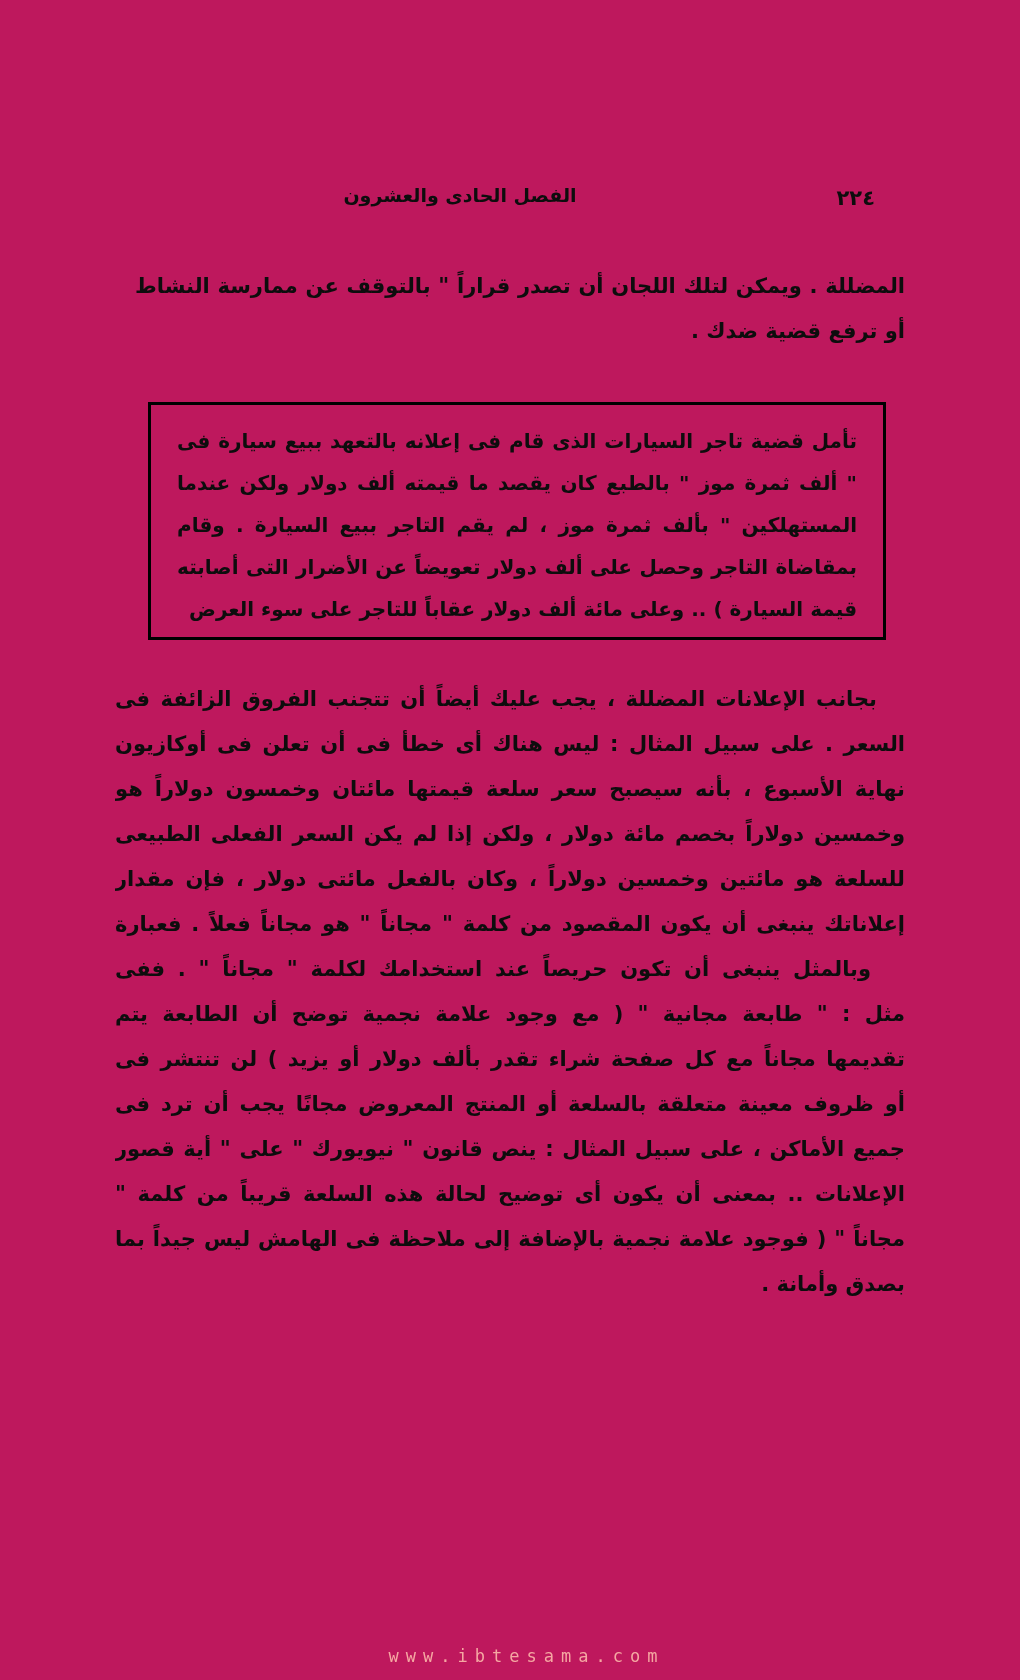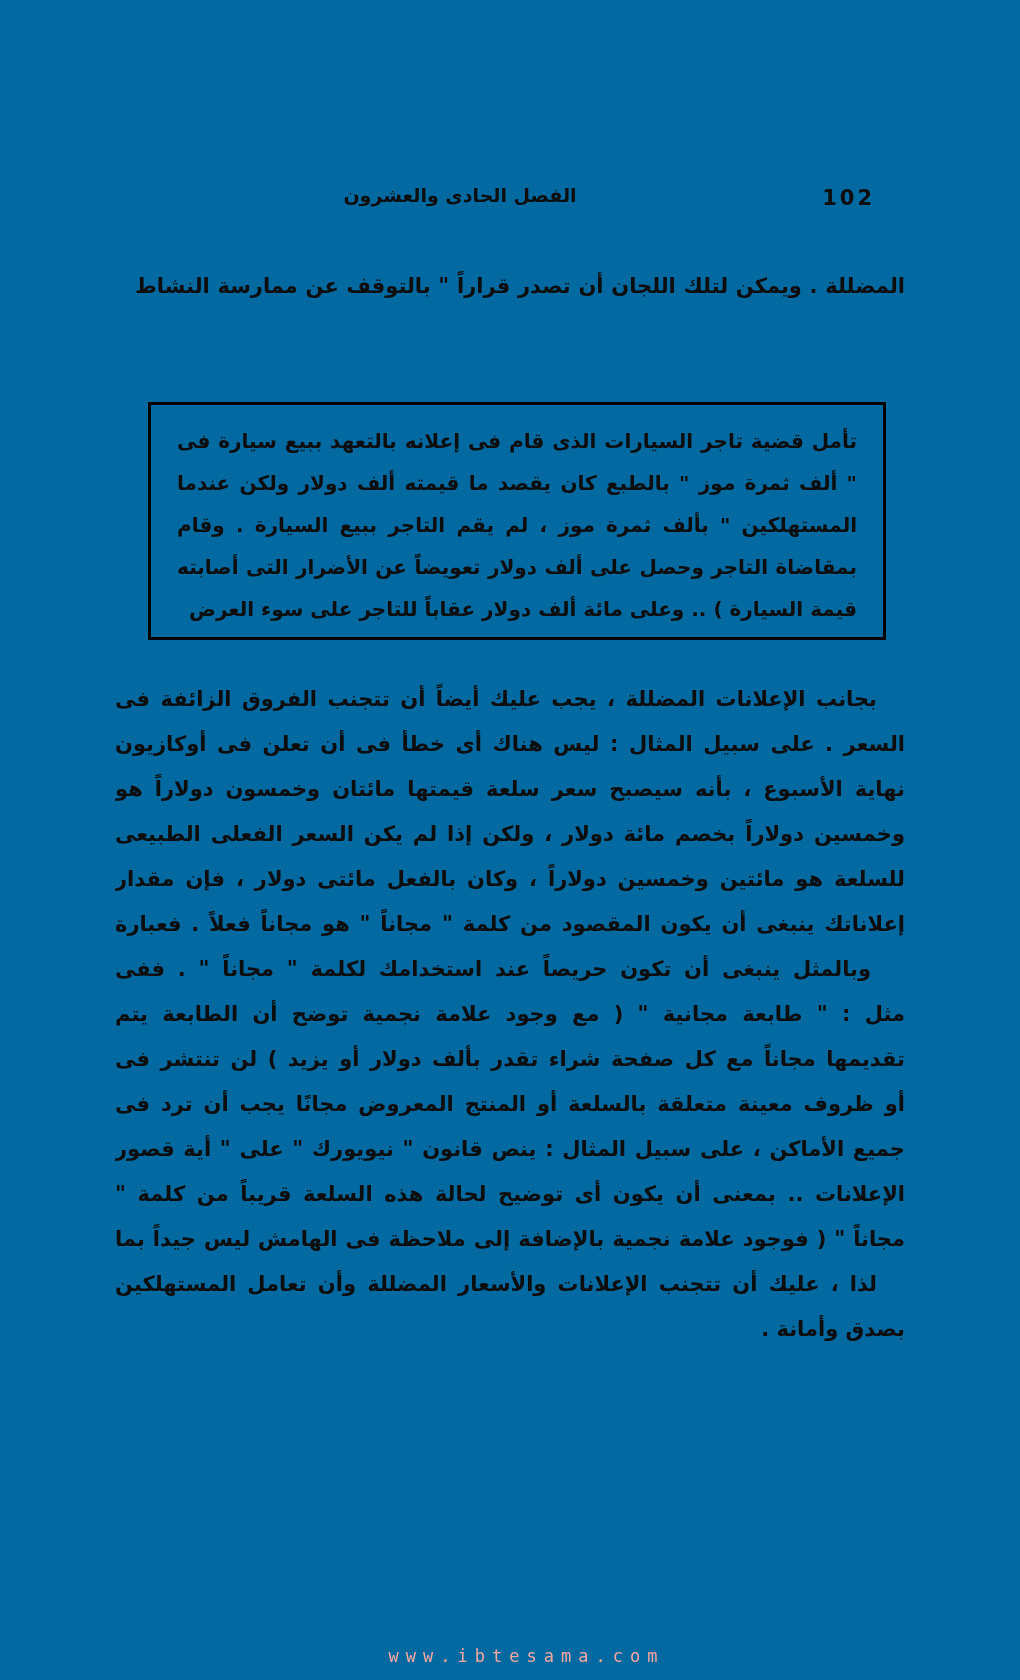--- a/index.html
+++ b/index.html
@@ -1,20 +1,20 @@
 <!DOCTYPE html>
 <html lang="ar"><head>
 <meta charset="utf-8">
 <style>
   html,body { margin:0; padding:0; background:#e8e8e8; }
   .page {
     position:relative;
     width:1020px; height:1680px;
     margin:0 auto;
-    background:#0369a1;
+    background:#be185d;
     font-family:"DejaVu Sans","Liberation Sans",sans-serif;
     color:#0d0d0d;
     overflow:hidden;
   }
   .rtl { direction:rtl; }
 
   
   .chapter-title {
     position:absolute; top:184px; left:330px; width:260px;
     text-align:center; font-size:19px; font-weight:700;
@@ -63,24 +63,25 @@
     letter-spacing:7px;
     color:#f5a7a2;
   }
 </style>
 </head>
 <body>
 
 <div class="page">
 
   <div class="chapter-title rtl">الفصل الحادى والعشرون</div>
-  <div class="page-number">102</div>
+  <div class="page-number">٢٢٤</div>
 
   <div class="intro rtl">
     <div class="line">المضللة . ويمكن لتلك اللجان أن تصدر قراراً " بالتوقف عن ممارسة النشاط "</div>
+    <div class="line end">أو ترفع قضية ضدك .</div>
   </div>
 
   <div class="case-box rtl">
     <div class="line">تأمل قضية تاجر السيارات الذى قام فى إعلانه بالتعهد ببيع سيارة فى مقابل</div>
     <div class="line">" ألف ثمرة موز " بالطبع كان يقصد ما قيمته ألف دولار ولكن عندما جاءه أحد</div>
     <div class="line">المستهلكين " بألف ثمرة موز ، لم يقم التاجر ببيع السيارة . وقام المستهلك</div>
     <div class="line">بمقاضاة التاجر وحصل على ألف دولار تعويضاً عن الأضرار التى أصابته ( وهو</div>
     <div class="line end">قيمة السيارة ) .. وعلى مائة ألف دولار عقاباً للتاجر على سوء العرض .</div>
   </div>
 
@@ -99,21 +100,20 @@
       <div class="line ind2">وبالمثل ينبغى أن تكون حريصاً عند استخدامك لكلمة " مجاناً " . ففى</div>
       <div class="line">مثل : " طابعة مجانية " ( مع وجود علامة نجمية توضح أن الطابعة يتم</div>
       <div class="line">تقديمها مجاناً مع كل صفحة شراء تقدر بألف دولار أو يزيد ) لن تنتشر فى</div>
       <div class="line">أو ظروف معينة متعلقة بالسلعة أو المنتج المعروض مجانًا يجب أن ترد فى</div>
       <div class="line">جميع الأماكن ، على سبيل المثال : ينص قانون " نيويورك " على " أية قصور</div>
       <div class="line">الإعلانات .. بمعنى أن يكون أى توضيح لحالة هذه السلعة قريباً من كلمة "</div>
       <div class="line">مجاناً " ( فوجود علامة نجمية بالإضافة إلى ملاحظة فى الهامش ليس جيداً بما</div>
     </div>
 
     <div>
-      <div class="line ind1">لذا ، عليك أن تتجنب الإعلانات والأسعار المضللة وأن تعامل المستهلكين</div>
       <div class="line end">بصدق وأمانة .</div>
     </div>
 
   </div>
 
   <div class="watermark" style="color: rgb(245, 167, 162); padding-left: 33px;">www.ibtesama.com</div>
 
 </div>
 
 </body></html>

